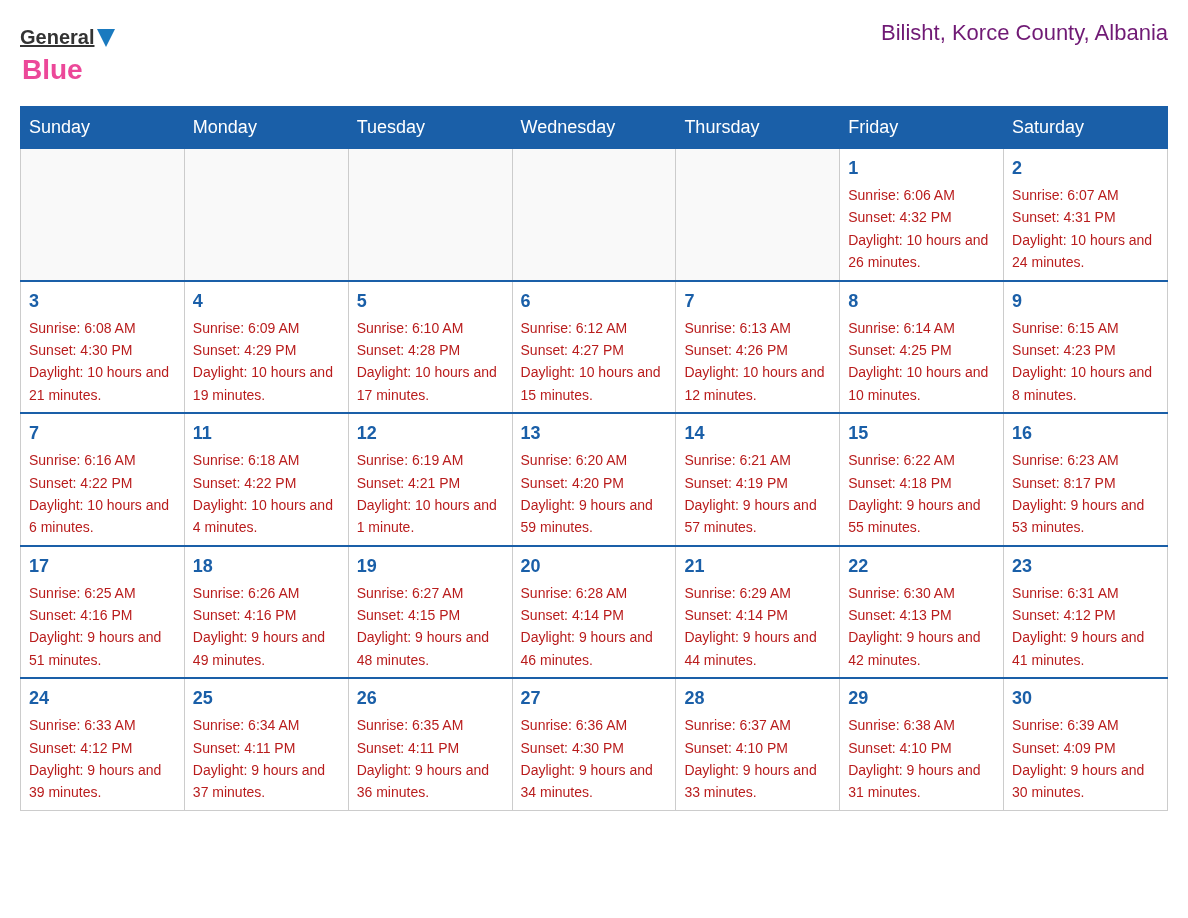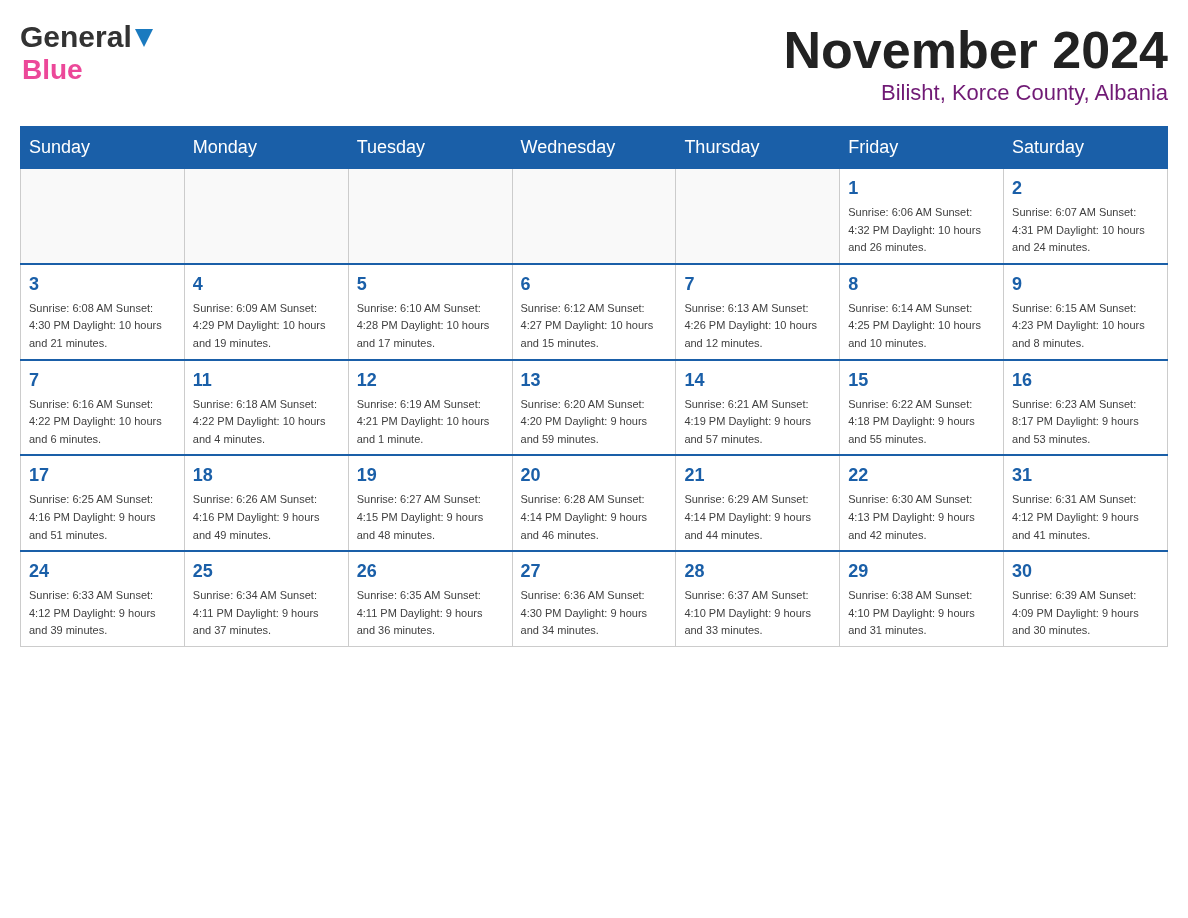--- a/index.html
+++ b/index.html
@@ -68,45 +68,44 @@
       font-size: 18px;
       font-weight: bold;
       color: #1a5fa8;
       display: block;
       margin-bottom: 2px;
     }
     .empty-cell {
       background: #f9f9f9;
     }
     .cell-content {
-      font-size: 11px;
-      color: #404040;
+      font-size: 14px;
+      color: #b91c1c;
       line-height: 1.6;
     }
     .row-border td {
       border-top: 2px solid #1a5fa8;
     }
   </style>
 </head>
 <body>
 
 <div class="header">
   <div class="logo">
     <div class="logo-general">
-      <span style="color:#333;font-size:30px;font-weight:bold;">General</span>
+      <span style="color:#333;font-size:20px;font-weight:bold;text-decoration:underline;">General</span>
       <span style="display:inline-block;margin-left:3px;margin-top:2px;">
         <svg width="18" height="18" viewBox="0 0 18 18">
             <polygon points="0,0 18,0 9,18" fill="#1a7abf"></polygon>
           </svg>
       </span>
     </div>
     <div style="color:#ec4899;font-size:28px;font-weight:bold;margin-left:2px;">Blue</div>
   </div>
   <div class="title-section">
-    <div class="month-title">November 2024</div>
     <div class="location">Bilisht, Korce County, Albania</div>
   </div>
 </div>
 
 <table class="calendar">
   <thead>
     <tr>
       <th>Sunday</th>
       <th>Monday</th>
       <th>Tuesday</th>
@@ -255,21 +254,21 @@
 Sunset: 4:14 PM
 Daylight: 9 hours and 44 minutes.</div>
         </td>
         <td>
           <span class="day-num">22</span>
           <div class="cell-content">Sunrise: 6:30 AM
 Sunset: 4:13 PM
 Daylight: 9 hours and 42 minutes.</div>
         </td>
         <td>
-          <span class="day-num">31</span>
+          <span class="day-num">23</span>
           <div class="cell-content">Sunrise: 6:31 AM
 Sunset: 4:12 PM
 Daylight: 9 hours and 41 minutes.</div>
         </td>
       </tr>
       <tr class="row-border">
         <td>
           <span class="day-num">24</span>
           <div class="cell-content">Sunrise: 6:33 AM
 Sunset: 4:12 PM

